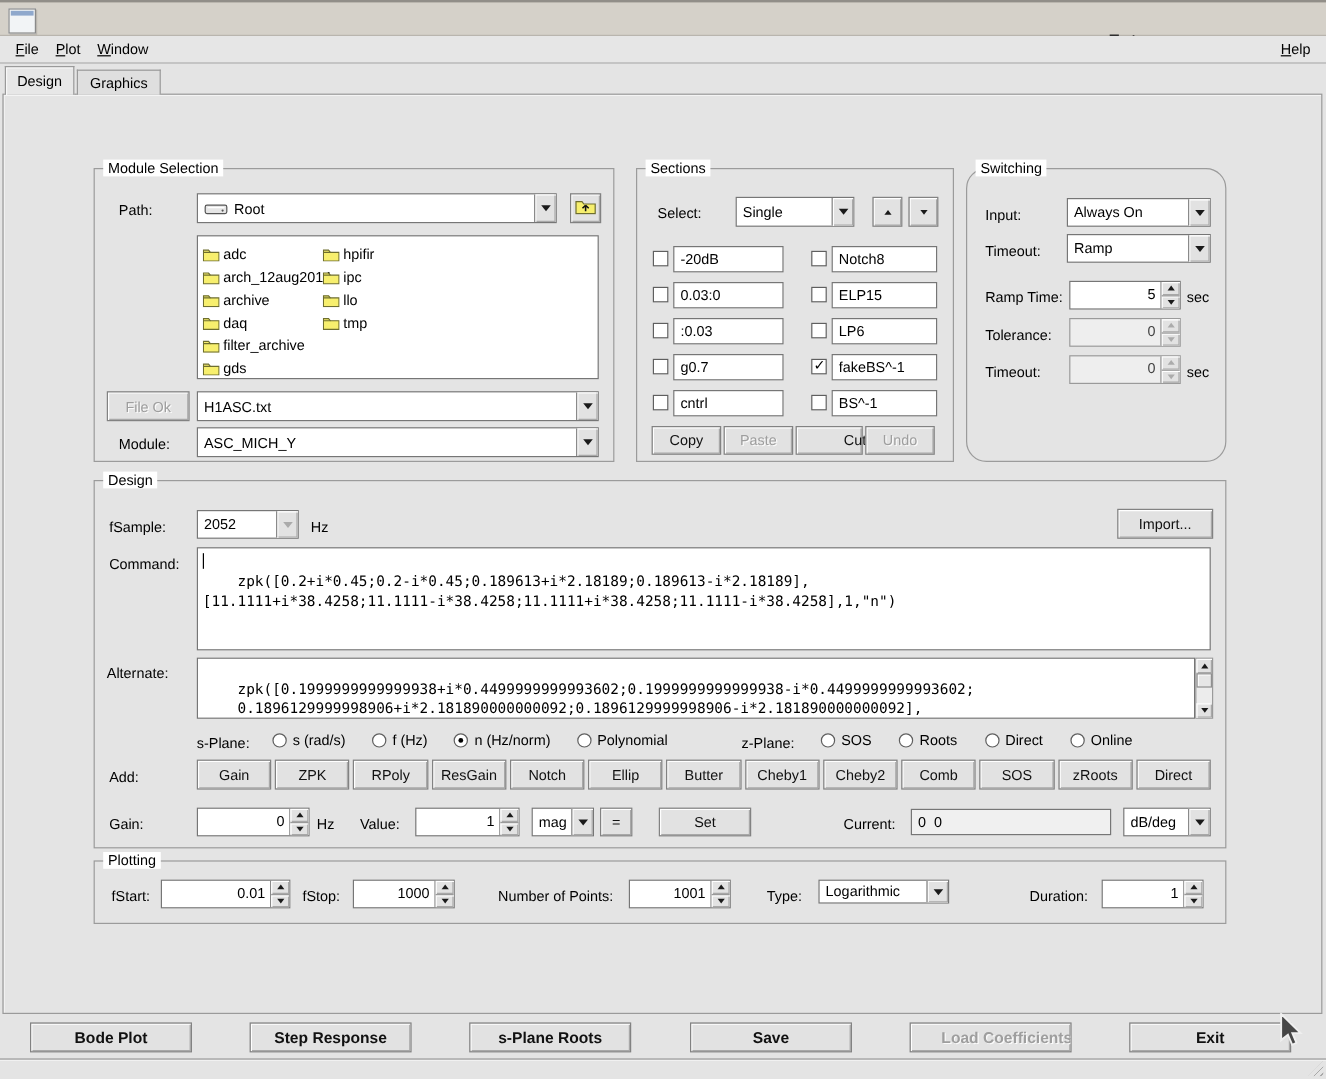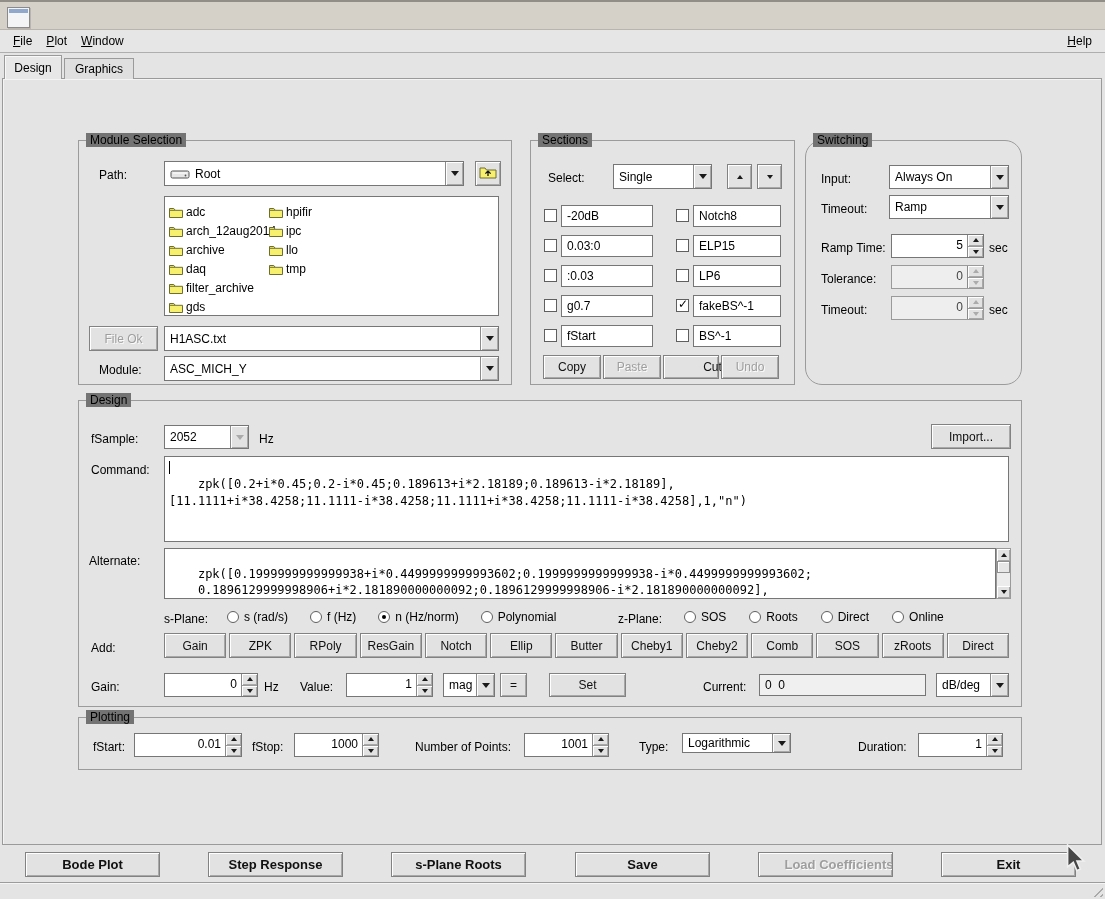--- a/index.html
+++ b/index.html
@@ -28,21 +28,21 @@
   
   .tabpane{position:absolute;left:2px;top:78px;width:1100px;height:767px;
     border:1px solid #9a9a9a;box-shadow:inset 1px 1px 0 #f4f4f4;box-sizing:border-box;background:#e4e4e4;}
   .tab{position:absolute;box-sizing:border-box;border:1px solid #9a9a9a;border-bottom:none;
     background:#e2e2e2;display:flex;align-items:center;justify-content:center;}
   .tab.active{left:4px;top:55px;width:58px;height:24px;background:#e7e7e7;z-index:3;
     box-shadow:inset 1px 1px 0 #f8f8f8;}
   .tab.inactive{left:64px;top:58px;width:70px;height:21px;background:#dfdfdf;z-index:1;}
   
   .group{position:absolute;border:1px solid #9b9b9b;box-sizing:border-box;z-index:2;}
-  .gtitle{position:absolute;top:-8px;left:7px;background:#737373;padding:0 4px;font-size:12px;}
+  .gtitle{position:absolute;top:-8px;left:7px;background:#ffffff;padding:0 4px;font-size:12px;}
   .lbl{position:absolute;font-size:12px;line-height:14px;white-space:nowrap;}
   
   .btn{background:#e2e2e2;border:1px solid #828282;box-sizing:border-box;
     box-shadow:inset 1px 1px 0 #ffffff,inset -1px -1px 0 #a8a8a8;
     display:flex;align-items:center;justify-content:center;font-size:12px;color:#111;cursor:default;}
   .btn.disabled{color:#9e9e9e;text-shadow:1px 1px 0 #fbfbfb;}
   .sunken{background:#ffffff;border:1px solid #767676;box-sizing:border-box;}
   .combo{position:absolute;display:flex;background:#fff;border:1px solid #767676;box-sizing:border-box;}
   .cfield{flex:1;display:flex;align-items:center;padding:0 5px;gap:5px;overflow:hidden;white-space:nowrap;}
   .cbtn{width:17px;background:#e2e2e2;border-left:1px solid #8a8a8a;
@@ -280,21 +280,21 @@
     </div>
 <div class="cb" style="left: 13px; top: 68px;"></div>
     <div class="secfield" style="left: 30px; top: 64px; width: 92px;">-20dB</div>
     <div class="cb" style="left: 13px; top: 98px;"></div>
     <div class="secfield" style="left: 30px; top: 94px; width: 92px;">0.03:0</div>
     <div class="cb" style="left: 13px; top: 128px;"></div>
     <div class="secfield" style="left: 30px; top: 124px; width: 92px;">:0.03</div>
     <div class="cb" style="left: 13px; top: 158px;"></div>
     <div class="secfield" style="left: 30px; top: 154px; width: 92px;">g0.7</div>
     <div class="cb" style="left: 13px; top: 188px;"></div>
-    <div class="secfield" style="left: 30px; top: 184px; width: 92px;">fStart</div>
+    <div class="secfield" style="left: 30px; top: 184px; width: 92px;">cntrl</div>
     <div class="cb" style="left: 145px; top: 68px;"></div>
     <div class="secfield" style="left: 162px; top: 64px; width: 88px;">Notch8</div>
     <div class="cb" style="left: 145px; top: 98px;"></div>
     <div class="secfield" style="left: 162px; top: 94px; width: 88px;">ELP15</div>
     <div class="cb" style="left: 145px; top: 128px;"></div>
     <div class="secfield" style="left: 162px; top: 124px; width: 88px;">LP6</div>
     <div class="cb checked" style="left: 145px; top: 158px;"></div>
     <div class="secfield" style="left: 162px; top: 154px; width: 88px;">fakeBS^-1</div>
     <div class="cb" style="left: 145px; top: 188px;"></div>
     <div class="secfield" style="left: 162px; top: 184px; width: 88px;">BS^-1</div>

